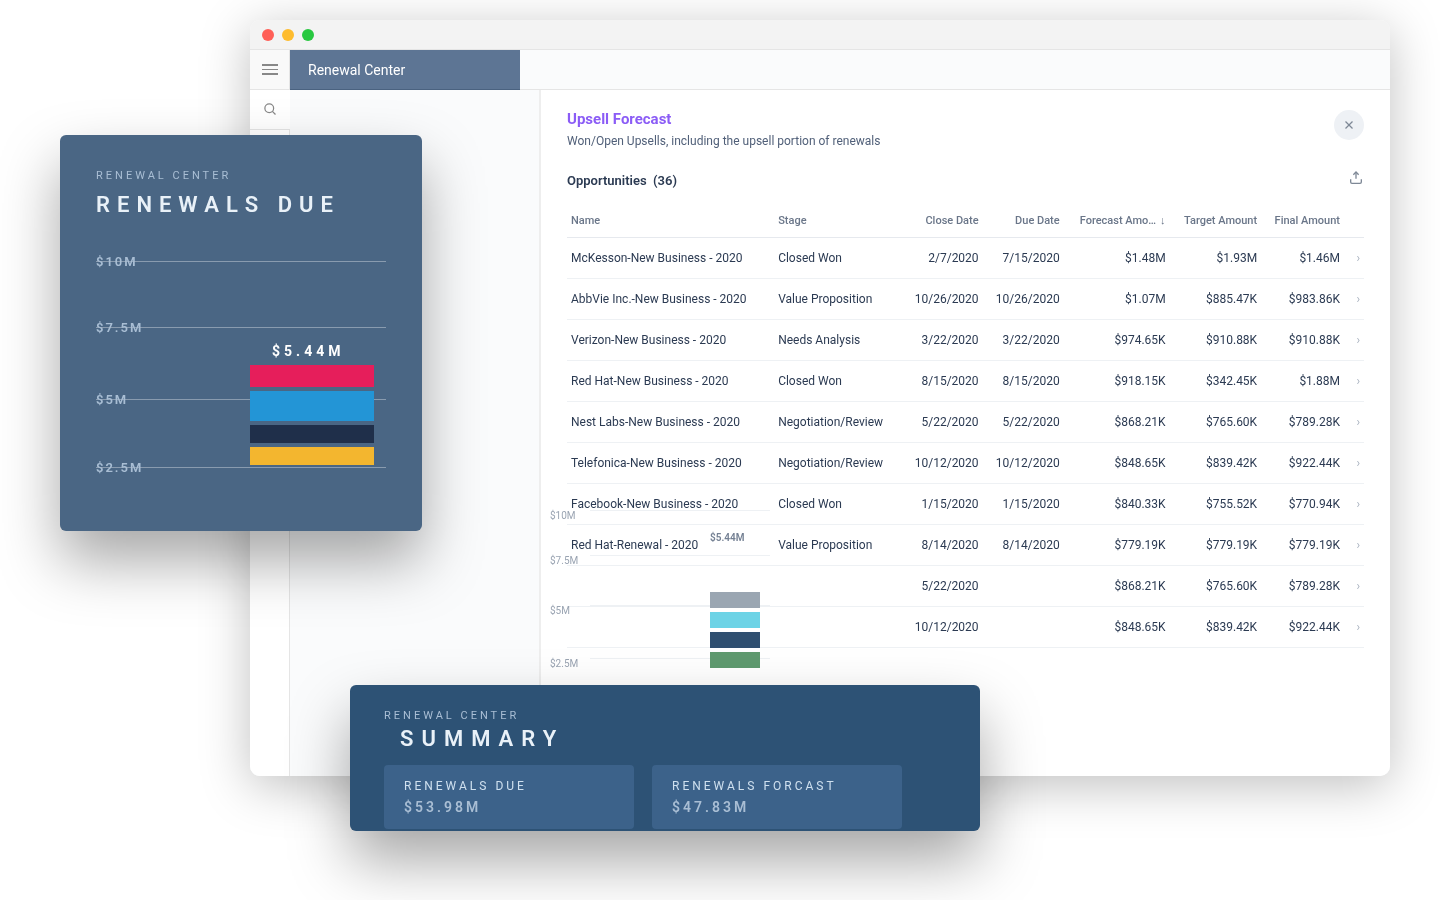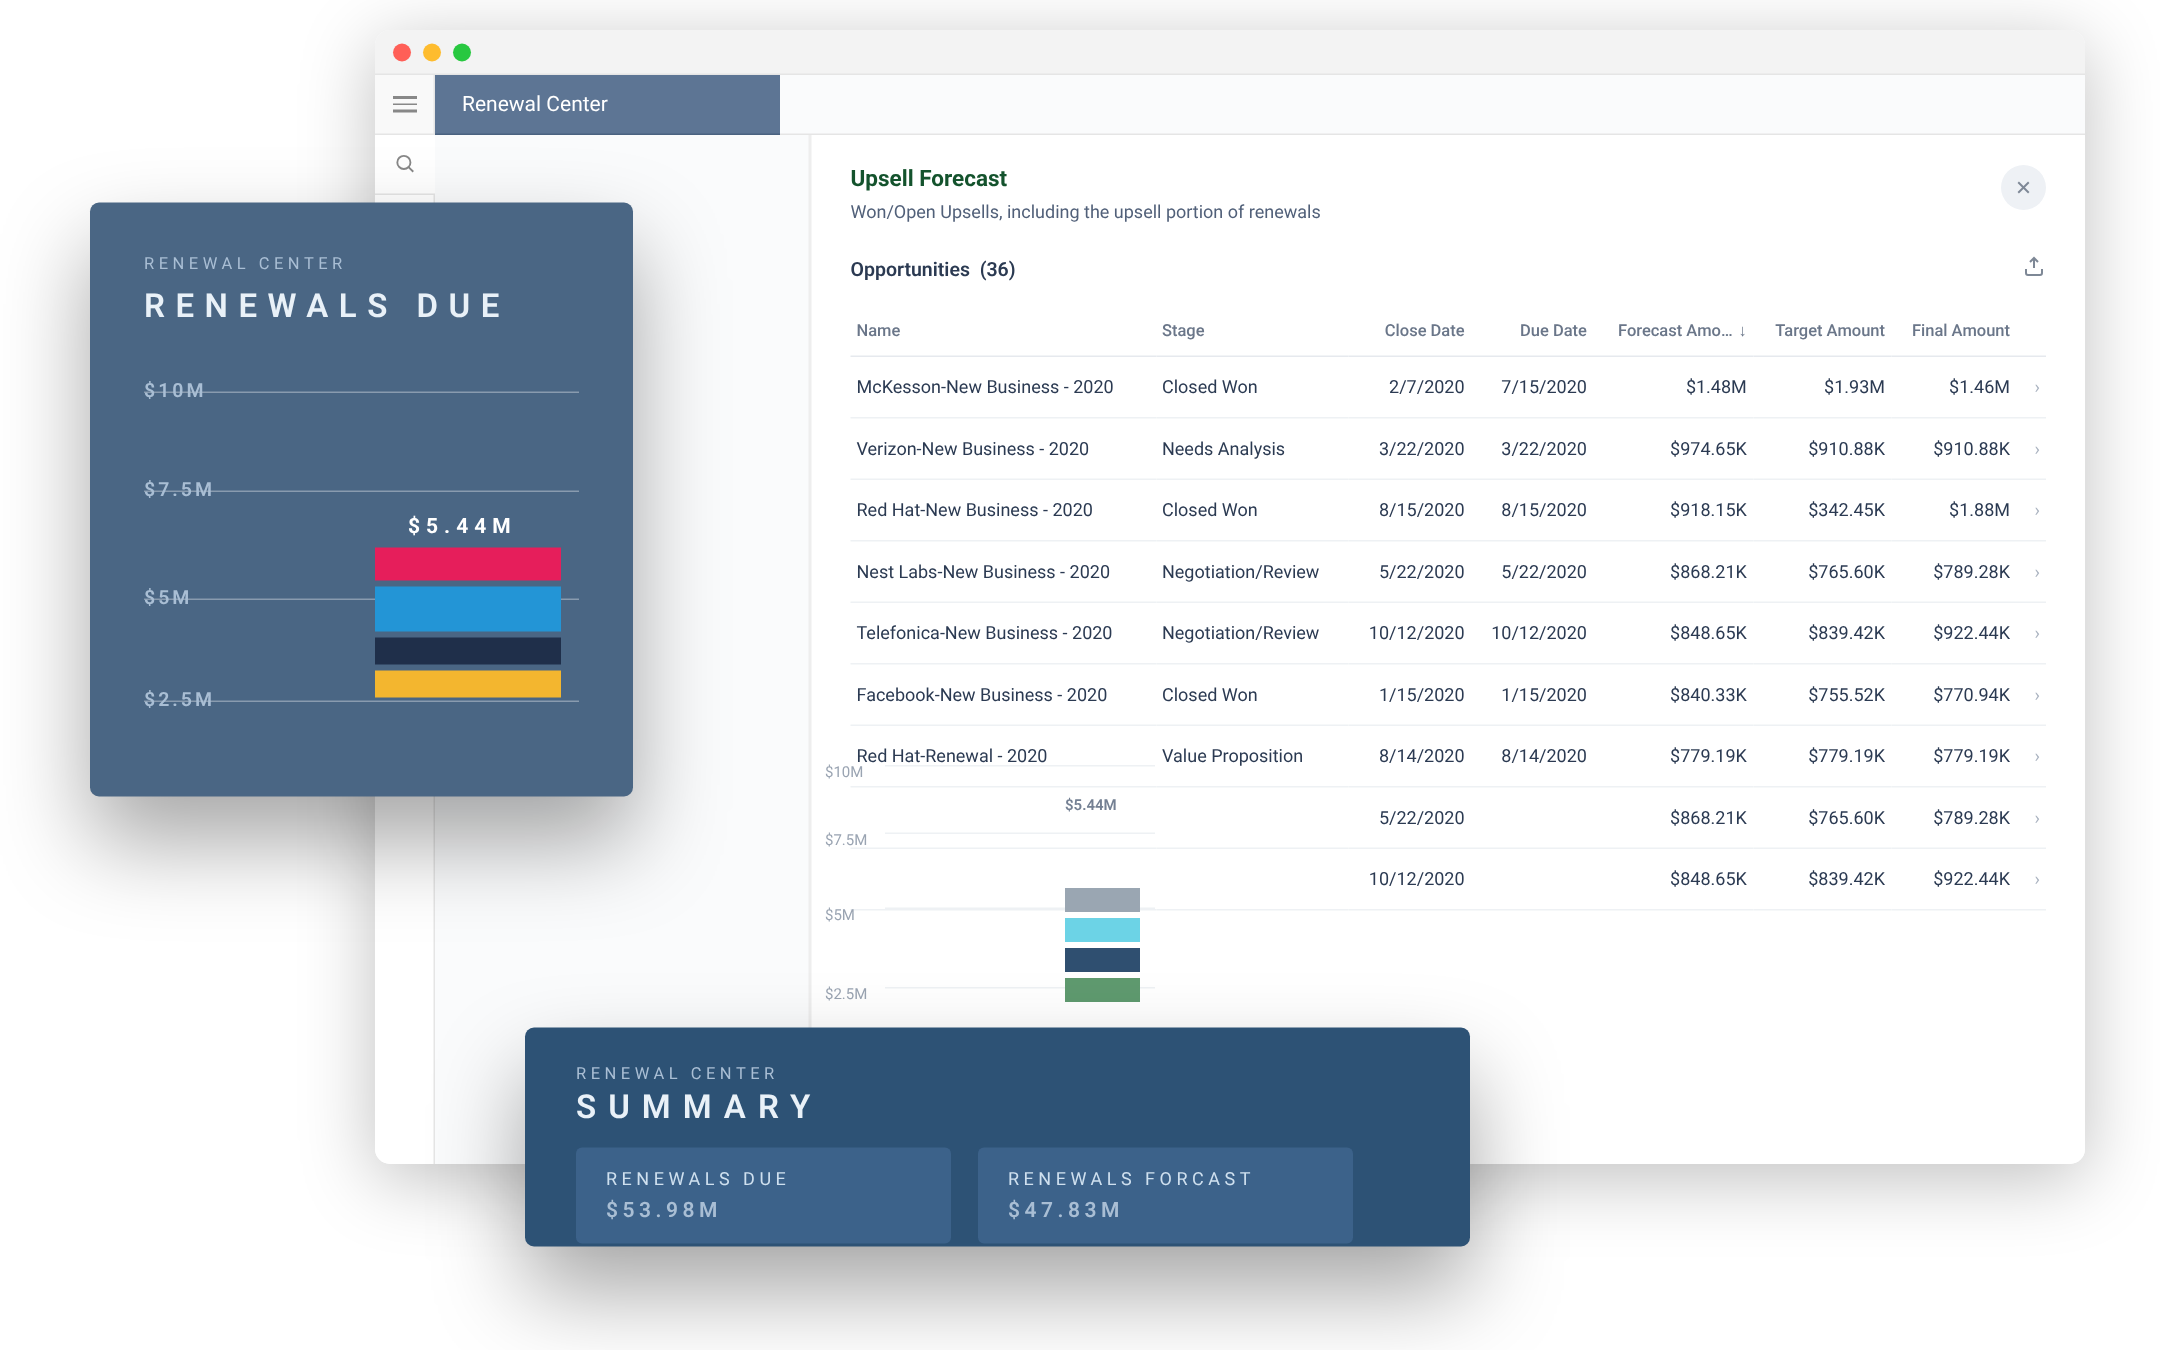--- a/index.html
+++ b/index.html
@@ -66,21 +66,21 @@
 
   .summary-strip{position:absolute;left:300px;top:675px;font-size:12px;color:#46556a}
   .summary-strip .lbl1{margin-bottom:18px}
   
   
   .panel{
     position:absolute;left:290px;top:0;right:0;bottom:0;background:#fff;
     border-left:1px solid #eee;padding:20px 26px 0 26px;overflow:hidden;
   }
   .panel-header{display:flex;justify-content:space-between;align-items:flex-start;}
-  .panel-title{font-size:15px;font-weight:700;color:#14532d;}
+  .panel-title{font-size:15px;font-weight:700;color:#8b5cf6;}
   .panel-sub{font-size:12px;color:#516079;margin-top:6px;}
   .close-btn{width:30px;height:30px;border-radius:50%;background:#eef1f5;display:flex;align-items:center;justify-content:center;color:#7e8896;cursor:pointer;font-size:14px;}
 
   .opps-bar{display:flex;justify-content:space-between;align-items:center;margin-top:22px;font-size:13px;color:#2b3a52;font-weight:600;}
   .export-icon{color:#7e8896;font-size:16px}
 
   table{width:100%;border-collapse:collapse;margin-top:14px;font-size:12px;color:#2b3a52;}
   th{color:#6a7689;font-weight:500;font-size:11px;text-align:left;padding:10px 4px;border-bottom:1px solid #e6e9ee;}
   th.sort{cursor:pointer}
   td{padding:13px 4px;border-bottom:1px solid #eef1f4;}
@@ -99,21 +99,21 @@
   
   .card-rd{left:60px;top:135px;width:362px;height:396px;}
   .rd-chart{position:relative;margin-top:44px;height:230px;}
   .rd-grid{position:absolute;left:0;right:0;border-top:1px solid rgba(255,255,255,0.35);}
   .rd-lbl{position:absolute;left:0;transform:translateY(-50%);font-size:13px;letter-spacing:2px;color:#a9bed4;font-weight:600}
   .rd-callout{position:absolute;left:176px;top:-4px;font-size:14px;font-weight:700;letter-spacing:4px;color:#fff}
   .rd-bar{position:absolute;left:154px;width:124px;}
   .rd-seg{width:124px}
 
   .card-sum{left:350px;top:685px;width:630px;height:146px;background:#2d5275;padding:24px 34px;}
-  .card-sum h2{letter-spacing:8px;font-size:22px;margin-top:4px;}
+  .card-sum h2{letter-spacing:8px;font-size:22px;margin-top:4px;margin-left:16px;}
   .sum-boxes{display:flex;gap:18px;margin-top:14px;}
   .sum-box{background:#3c628a;border-radius:4px;padding:14px 20px;min-width:250px;}
   .sum-box .lbl{letter-spacing:3px;font-size:12px;color:#cfe0ef;text-transform:uppercase;}
   .sum-box .val{letter-spacing:3px;font-size:14px;color:#a9bed4;font-weight:600;margin-top:6px}
 </style>
 </head>
 <body>
 
 <div class="window">
   <div class="titlebar">
@@ -195,20 +195,30 @@
         </thead>
         <tbody id="opps-body">
             <tr>
               <td>McKesson-New Business - 2020</td>
               <td>Closed Won</td>
               <td class="num">2/7/2020</td>
               <td class="num">7/15/2020</td>
               <td class="num">$1.48M</td>
               <td class="num">$1.93M</td>
               <td class="num">$1.46M</td>
+              <td class="chev">›</td>
+            </tr>
+            <tr>
+              <td>AbbVie Inc.-New Business - 2020</td>
+              <td>Value Proposition</td>
+              <td class="num">10/26/2020</td>
+              <td class="num">10/26/2020</td>
+              <td class="num">$1.07M</td>
+              <td class="num">$885.47K</td>
+              <td class="num">$983.86K</td>
               <td class="chev">›</td>
             </tr>
             <tr>
               <td>Verizon-New Business - 2020</td>
               <td>Needs Analysis</td>
               <td class="num">3/22/2020</td>
               <td class="num">3/22/2020</td>
               <td class="num">$974.65K</td>
               <td class="num">$910.88K</td>
               <td class="num">$910.88K</td>

